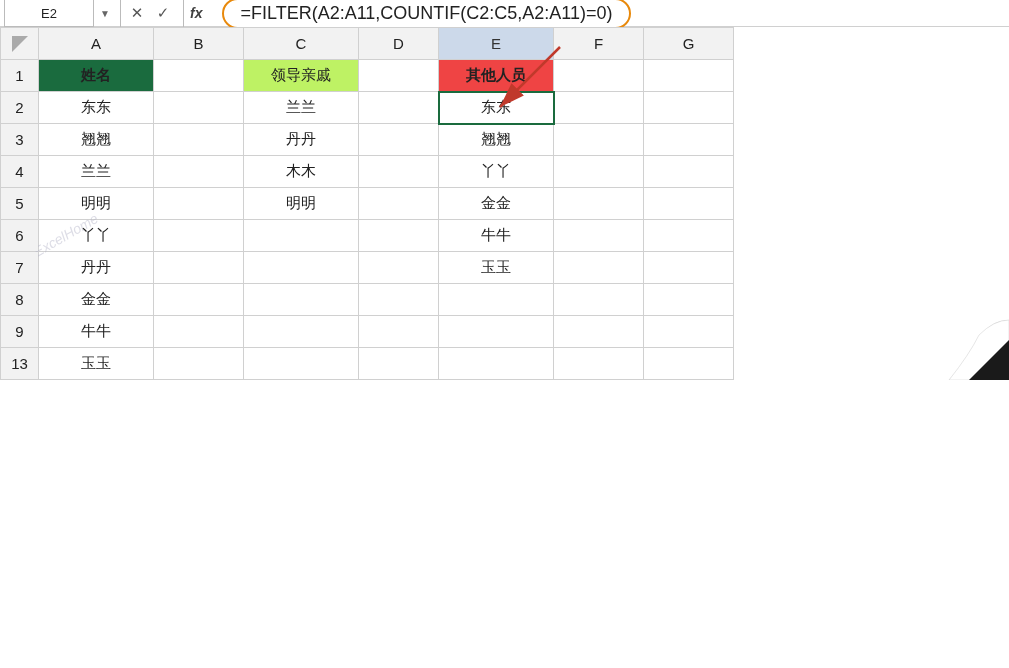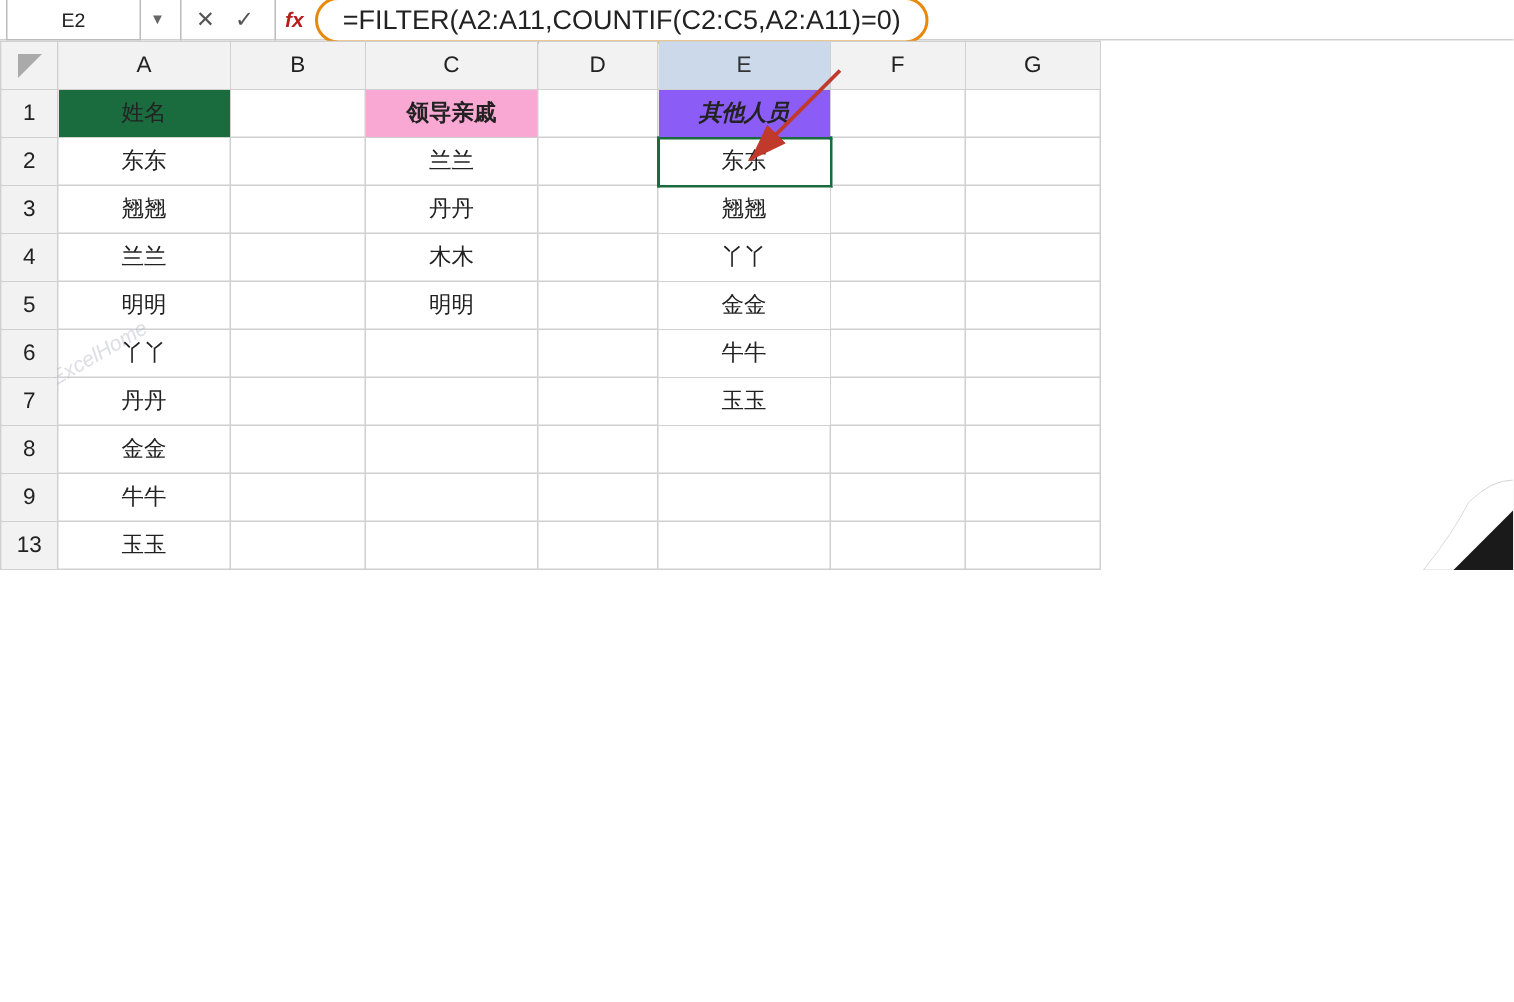--- a/index.html
+++ b/index.html
@@ -70,25 +70,25 @@
 
     .formula-icon {
       color: #555;
       font-size: 15px;
       cursor: pointer;
       width: 20px;
       text-align: center;
     }
 
     .formula-fx {
-      color: #b91c1c;
+      color: #404040;
       font-size: 14px;
       font-style: italic;
       font-weight: bold;
-      margin-right: 6px;
+      margin-right: 18px;
       flex-shrink: 0;
     }
 
     .formula-input-wrapper {
       flex: 1;
       position: relative;
     }
 
     .formula-input-pill {
       display: inline-block;
@@ -165,37 +165,36 @@
     
     .corner-cell {
       background: #f2f2f2;
       border: 1px solid #d0d0d0;
     }
 
     
     .cell-header-green {
       background: #1a6b3e;
       color: #fff;
+      font-weight: bold;
+      font-size: 16px;
+    }
+
+    .cell-header-red {
+      background: #bef264;
+      color: #fff;
       font-weight: normal;
       font-size: 16px;
     }
 
-    .cell-header-red {
-      background: #f9a8d4;
+    .cell-header-navy {
+      background: #ef4444;
       color: #fff;
       font-weight: bold;
       font-size: 16px;
-    }
-
-    .cell-header-navy {
-      background: #8b5cf6;
-      color: #fff;
-      font-weight: bold;
-      font-size: 16px;
-      font-style: italic;
     }
 
     
     .cell-active {
       border: 2px solid #1a6b3e !important;
       outline: none;
     }
 
     
     .cell-e-result {

